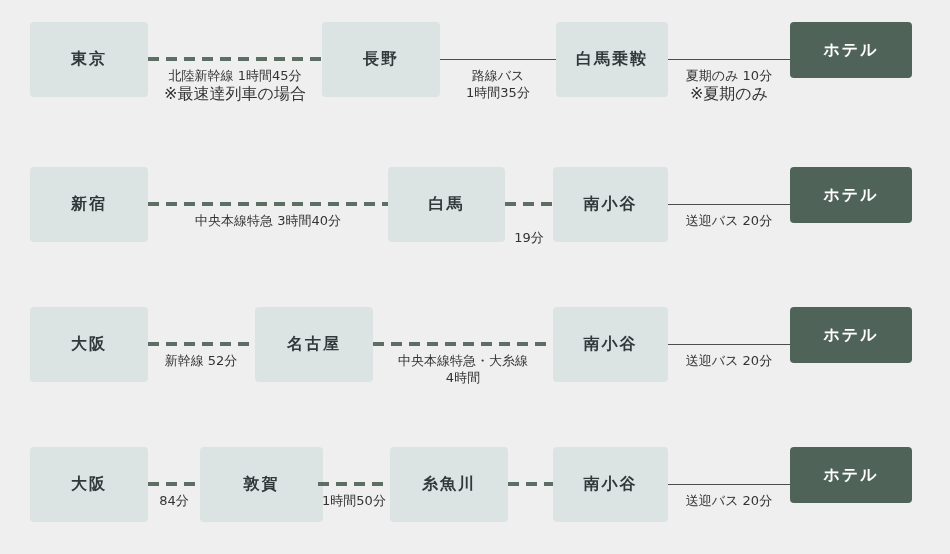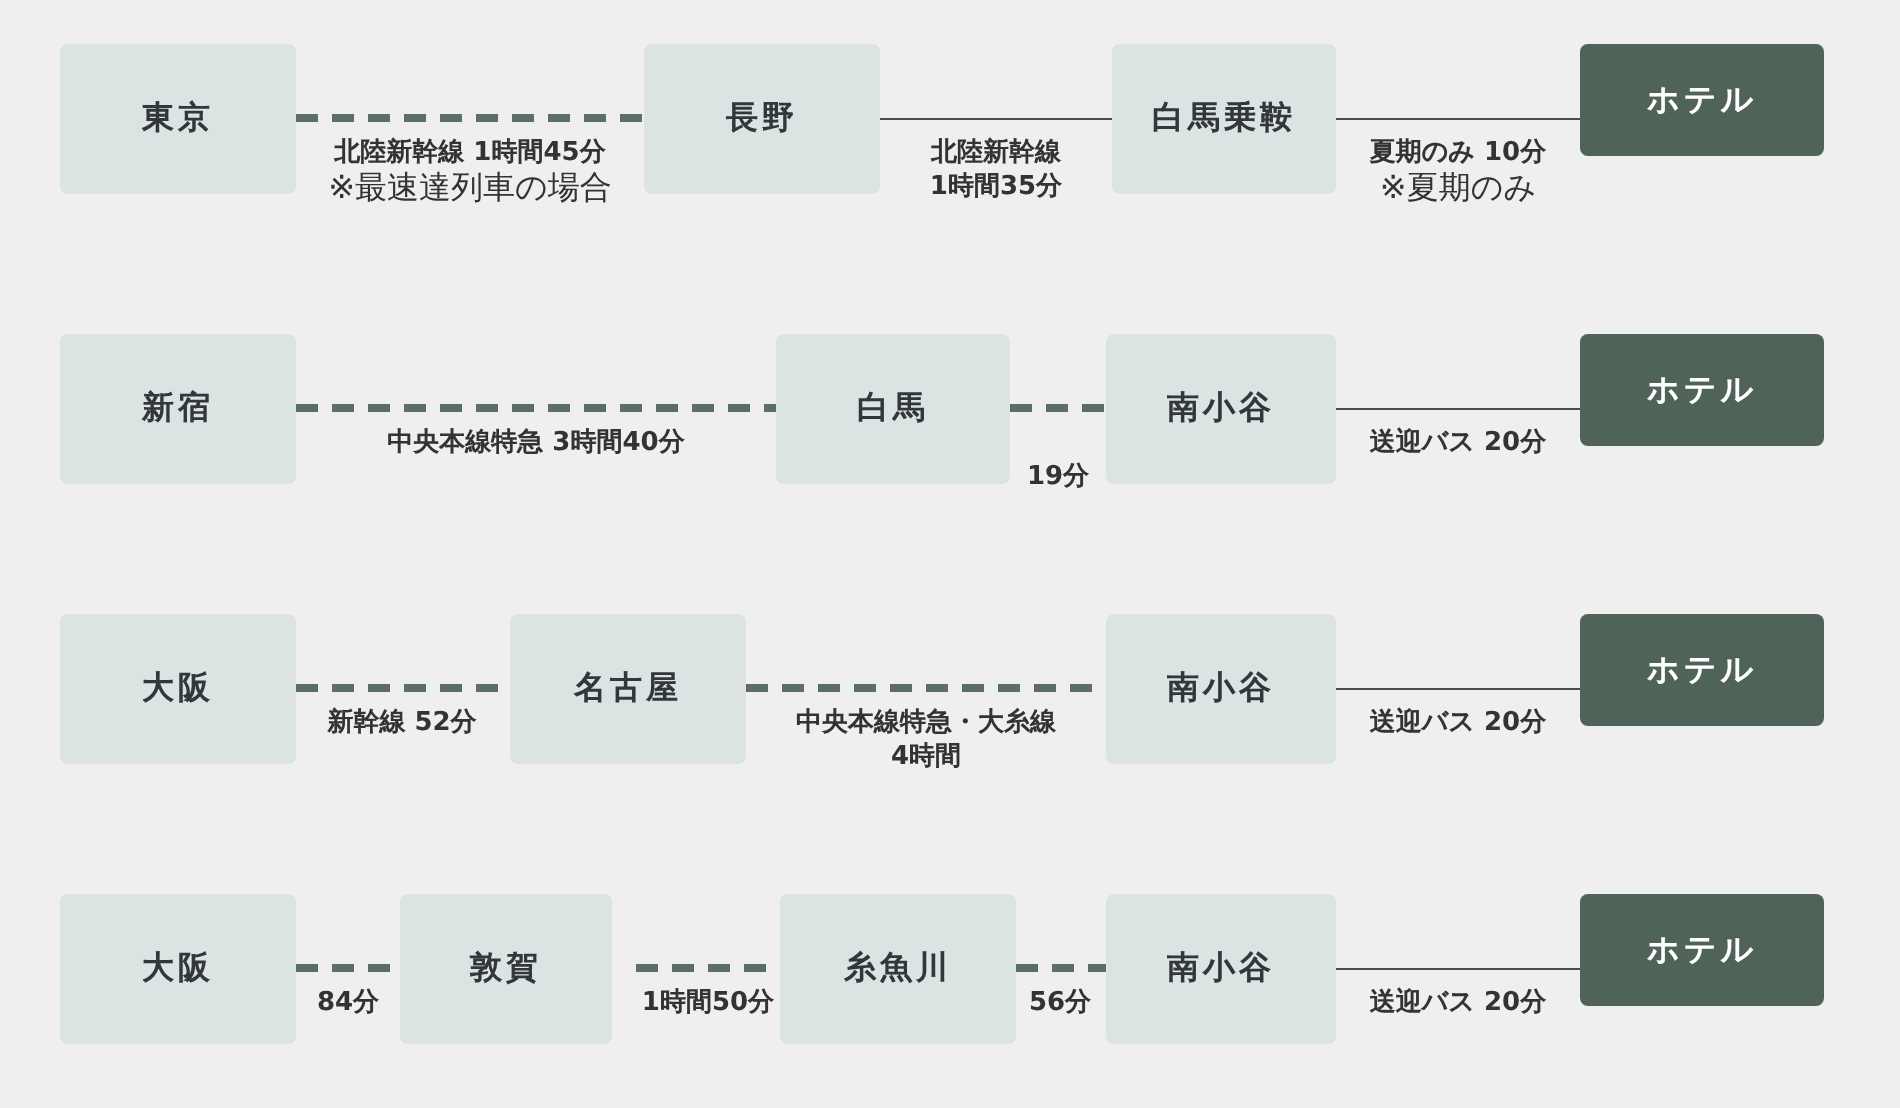--- a/index.html
+++ b/index.html
@@ -36,42 +36,41 @@
       transparent 11px 18px);
   }
   .line-bus{
     position:absolute;top:37px;height:1px;
     background:var(--bus-line,#4d4d4d);
   }
   .link-label{
     position:absolute;top:45px;width:200px;
     font-size:13px;text-align:center;white-space:nowrap;
     color:var(--label-text,#333333);
-    font-weight:bold;
   }
   .link-label.second{top:62px;text-align:center;}
   .link-note{
     position:absolute;top:62px;width:200px;
     font-size:16px;text-align:center;white-space:nowrap;
     color:var(--label-text,#333333);
   }
 </style>
 </head>
 <body>
 
 <div class="canvas">
 
   <div class="row" style="top:22px">
     <div class="station" style="left:30px;width:118px">東京</div>
     <div class="line-train" style="left:148px;width:174px"></div>
     <div class="link-label" style="left:135px">北陸新幹線 1時間45分</div>
     <div class="link-note" style="left:135px">※最速達列車の場合</div>
     <div class="station" style="left:322px;width:118px">長野</div>
     <div class="line-bus" style="left:440px;width:116px"></div>
-    <div class="link-label" style="left:398px">北陸新幹線</div>
+    <div class="link-label" style="left:398px">路線バス</div>
     <div class="link-label second" style="left:398px">1時間35分</div>
     <div class="station" style="left:556px;width:112px">白馬乗鞍</div>
     <div class="line-bus" style="left:668px;width:122px"></div>
     <div class="link-label" style="left:629px">夏期のみ 10分</div>
     <div class="link-note" style="left:629px">※夏期のみ</div>
     <div class="hotel" style="left:790px;width:122px">ホテル</div>
   </div>
 
   <div class="row" style="top:167px">
     <div class="station" style="left:30px;width:118px">新宿</div>
@@ -97,25 +96,24 @@
     <div class="station" style="left:553px;width:115px">南小谷</div>
     <div class="line-bus" style="left:668px;width:122px"></div>
     <div class="link-label" style="left:629px">送迎バス 20分</div>
     <div class="hotel" style="left:790px;width:122px">ホテル</div>
   </div>
 
   <div class="row" style="top:447px">
     <div class="station" style="left:30px;width:118px">大阪</div>
     <div class="line-train" style="left:148px;width:52px"></div>
     <div class="link-label" style="left:74px">84分</div>
-    <div class="station" style="left:200px;width:106px">敦賀</div>
+    <div class="station" style="left:200px;width:123px">敦賀</div>
     <div class="line-train" style="left:318px;width:72px"></div>
     <div class="link-label" style="left:254px">1時間50分</div>
     <div class="station" style="left:390px;width:118px">糸魚川</div>
     <div class="line-train" style="left:508px;width:45px"></div>
-    <div class="link-label" style="left:430px">56分</div>
     <div class="station" style="left:553px;width:115px">南小谷</div>
     <div class="line-bus" style="left:668px;width:122px"></div>
     <div class="link-label" style="left:629px">送迎バス 20分</div>
     <div class="hotel" style="left:790px;width:122px">ホテル</div>
   </div>
 
 </div>
 
 </body></html>

